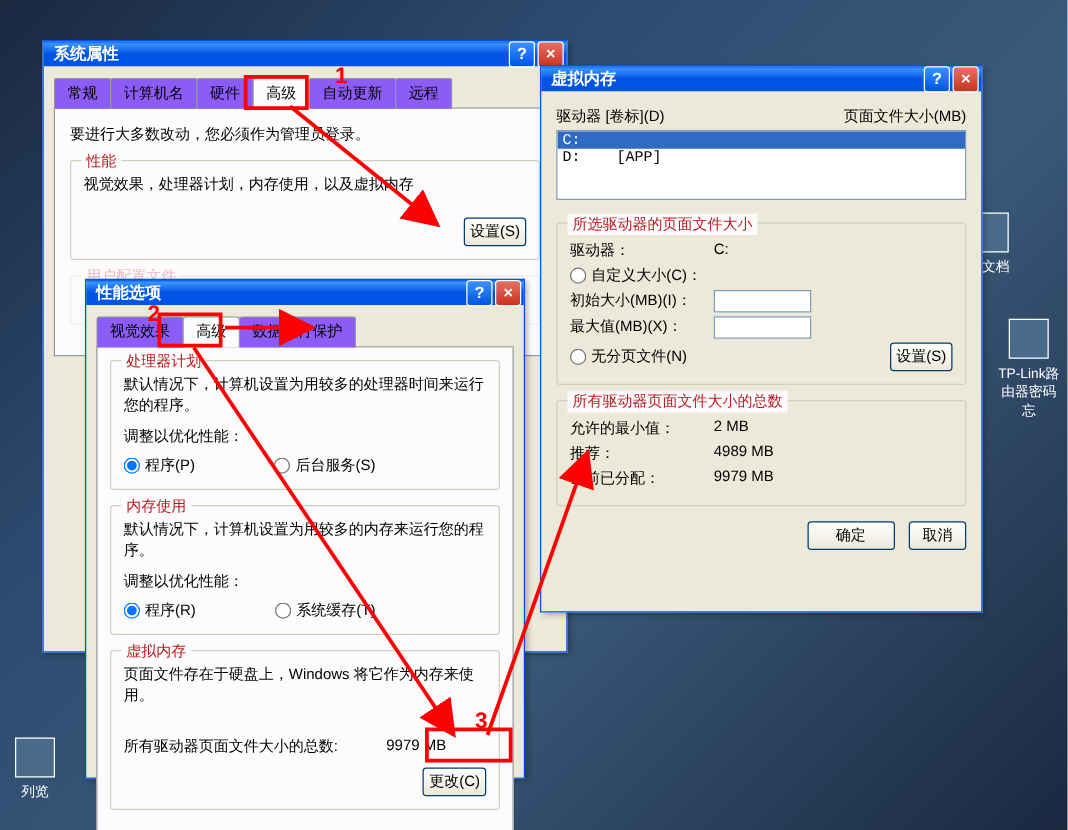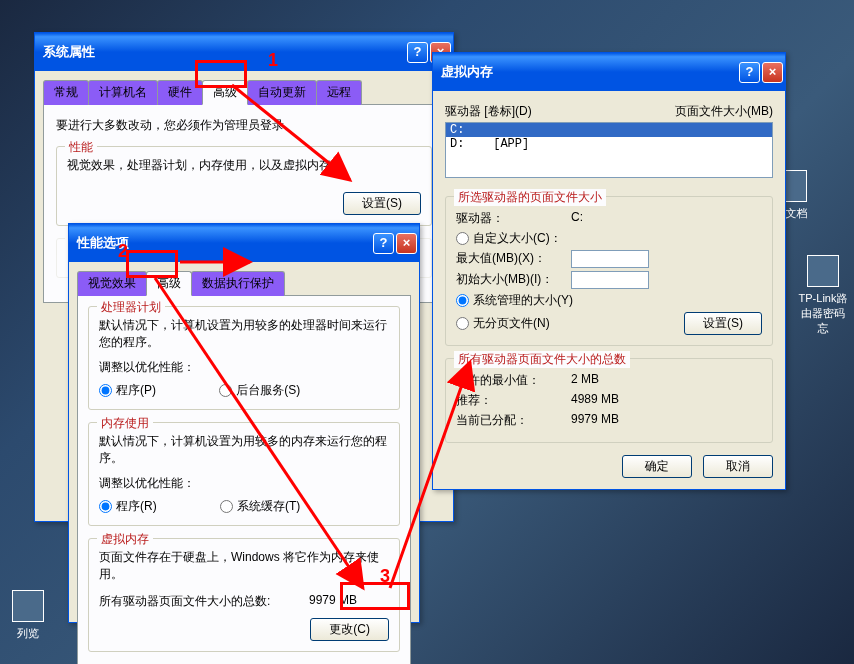--- a/index.html
+++ b/index.html
@@ -28,21 +28,21 @@
 }
 .window {
   position: absolute;
   background: #ECE9D8;
   border: 1px solid #0054E3;
   box-shadow: 2px 2px 5px rgba(0,0,0,0.3);
 }
 .titlebar {
   background: linear-gradient(to bottom, #0058E6 0%, #3A93FF 10%, #0054E3 50%, #0054E3 100%);
   color: white;
-  height: 38px;
+  height: 20px;
   display: flex;
   align-items: center;
   padding: 0 2px 0 8px;
   font-weight: bold;
   font-size: 13px;
 }
 .titlebar-text { flex: 1; }
 .titlebar-btn {
   width: 21px;
   height: 21px;
@@ -100,21 +100,21 @@
   top: -8px;
   left: 8px;
   background: #FCFCFE;
   padding: 0 4px;
   color: #b91c1c;
 }
 .xp-button {
   background: linear-gradient(to bottom, #fff 0%, #ECE9D8 100%);
   border: 1px solid #003C74;
   border-radius: 3px;
-  padding: 2px 18px;
+  padding: 2px 4px;
   cursor: pointer;
   font-size: 12px;
   font-family: inherit;
 }
 .radio { margin-right: 4px; vertical-align: middle; }
 .input-field {
   border: 1px solid #7F9DB9;
   padding: 1px 3px;
   font-size: 12px;
   font-family: inherit;
@@ -231,21 +231,21 @@
     </div>
     <div class="groupbox">
       <span class="groupbox-title">内存使用</span>
       <p style="margin-bottom:8px;">默认情况下，计算机设置为用较多的内存来运行您的程序。</p>
       <p style="margin-bottom:6px;">调整以优化性能：</p>
       <label style="margin-right:60px;"><input type="radio" class="radio" checked="" style=""><span>程序(R)</span></label>
       <label><input type="radio" class="radio" style=""><span>系统缓存(T)</span></label>
     </div>
     <div class="groupbox">
       <span class="groupbox-title">虚拟内存</span>
-      <p style="margin-bottom:10px;">页面文件存在于硬盘上，Windows 将它作为内存来使用。</p>
+      <p style="margin-bottom:24px;">页面文件存在于硬盘上，Windows 将它作为内存来使用。</p>
       <div style="display:flex; margin-bottom:8px;">
         <span style="flex:1">所有驱动器页面文件大小的总数:</span>
         <span style="width:80px">9979 MB</span>
       </div>
       <div class="row-right">
         <button class="xp-button">更改(C)</button>
       </div>
     </div>
   </div>
 </div>
@@ -275,31 +275,27 @@
       <span class="groupbox-title">所选驱动器的页面文件大小</span>
       <div class="info-row">
         <span class="info-label">驱动器：</span>
         <span>C:</span>
       </div>
       <label class="info-row">
           <input type="radio" class="radio" style="">
           <span>自定义大小(C)：</span>
         </label>
       <div class="info-row">
+        <span class="info-label">初始大小(MB)(I)：</span>
+        <input class="input-field" disabled="" style="">
+      </div>
+      <div class="info-row">
         <span class="info-label">最大值(MB)(X)：</span>
         <input class="input-field" disabled="" style="">
       </div>
-      <div class="info-row">
-        <span class="info-label">初始大小(MB)(I)：</span>
-        <input class="input-field" disabled="" style="">
-      </div>
-      <label class="info-row">
-          <input type="radio" class="radio" checked="" style="">
-          <span>系统管理的大小(Y)</span>
-        </label>
       <div style="display:flex; align-items:center;">
         <label style="flex:1"><input type="radio" class="radio" style=""><span>无分页文件(N)</span></label>
         <button class="xp-button">设置(S)</button>
       </div>
     </div>
 
     <div class="groupbox">
       <span class="groupbox-title">所有驱动器页面文件大小的总数</span>
       <div class="info-row">
         <span class="info-label">允许的最小值：</span>
@@ -310,21 +306,21 @@
         <span>4989 MB</span>
       </div>
       <div class="info-row">
         <span class="info-label">当前已分配：</span>
         <span>9979 MB</span>
       </div>
     </div>
 
     <div class="row-right">
       <button class="xp-button" style="margin-right:8px; width:70px;">确定</button>
-      <button class="xp-button" style="width:70px;">取消</button>
+      <button class="xp-button" style="width:46px;">取消</button>
     </div>
   </div>
 </div>
 
 <div class="red-box" style="left:195px; top:60px; width:52px; height:28px;"></div>
 <div class="red-box" style="left:126px; top:250px; width:52px; height:28px;"></div>
 <div class="red-box" style="left:340px; top:582px; width:70px; height:28px;"></div>
 
 <span class="red-num" style="left:268px; top:50px;">1</span>
 <span class="red-num" style="left:118px; top:241px;">2</span>

